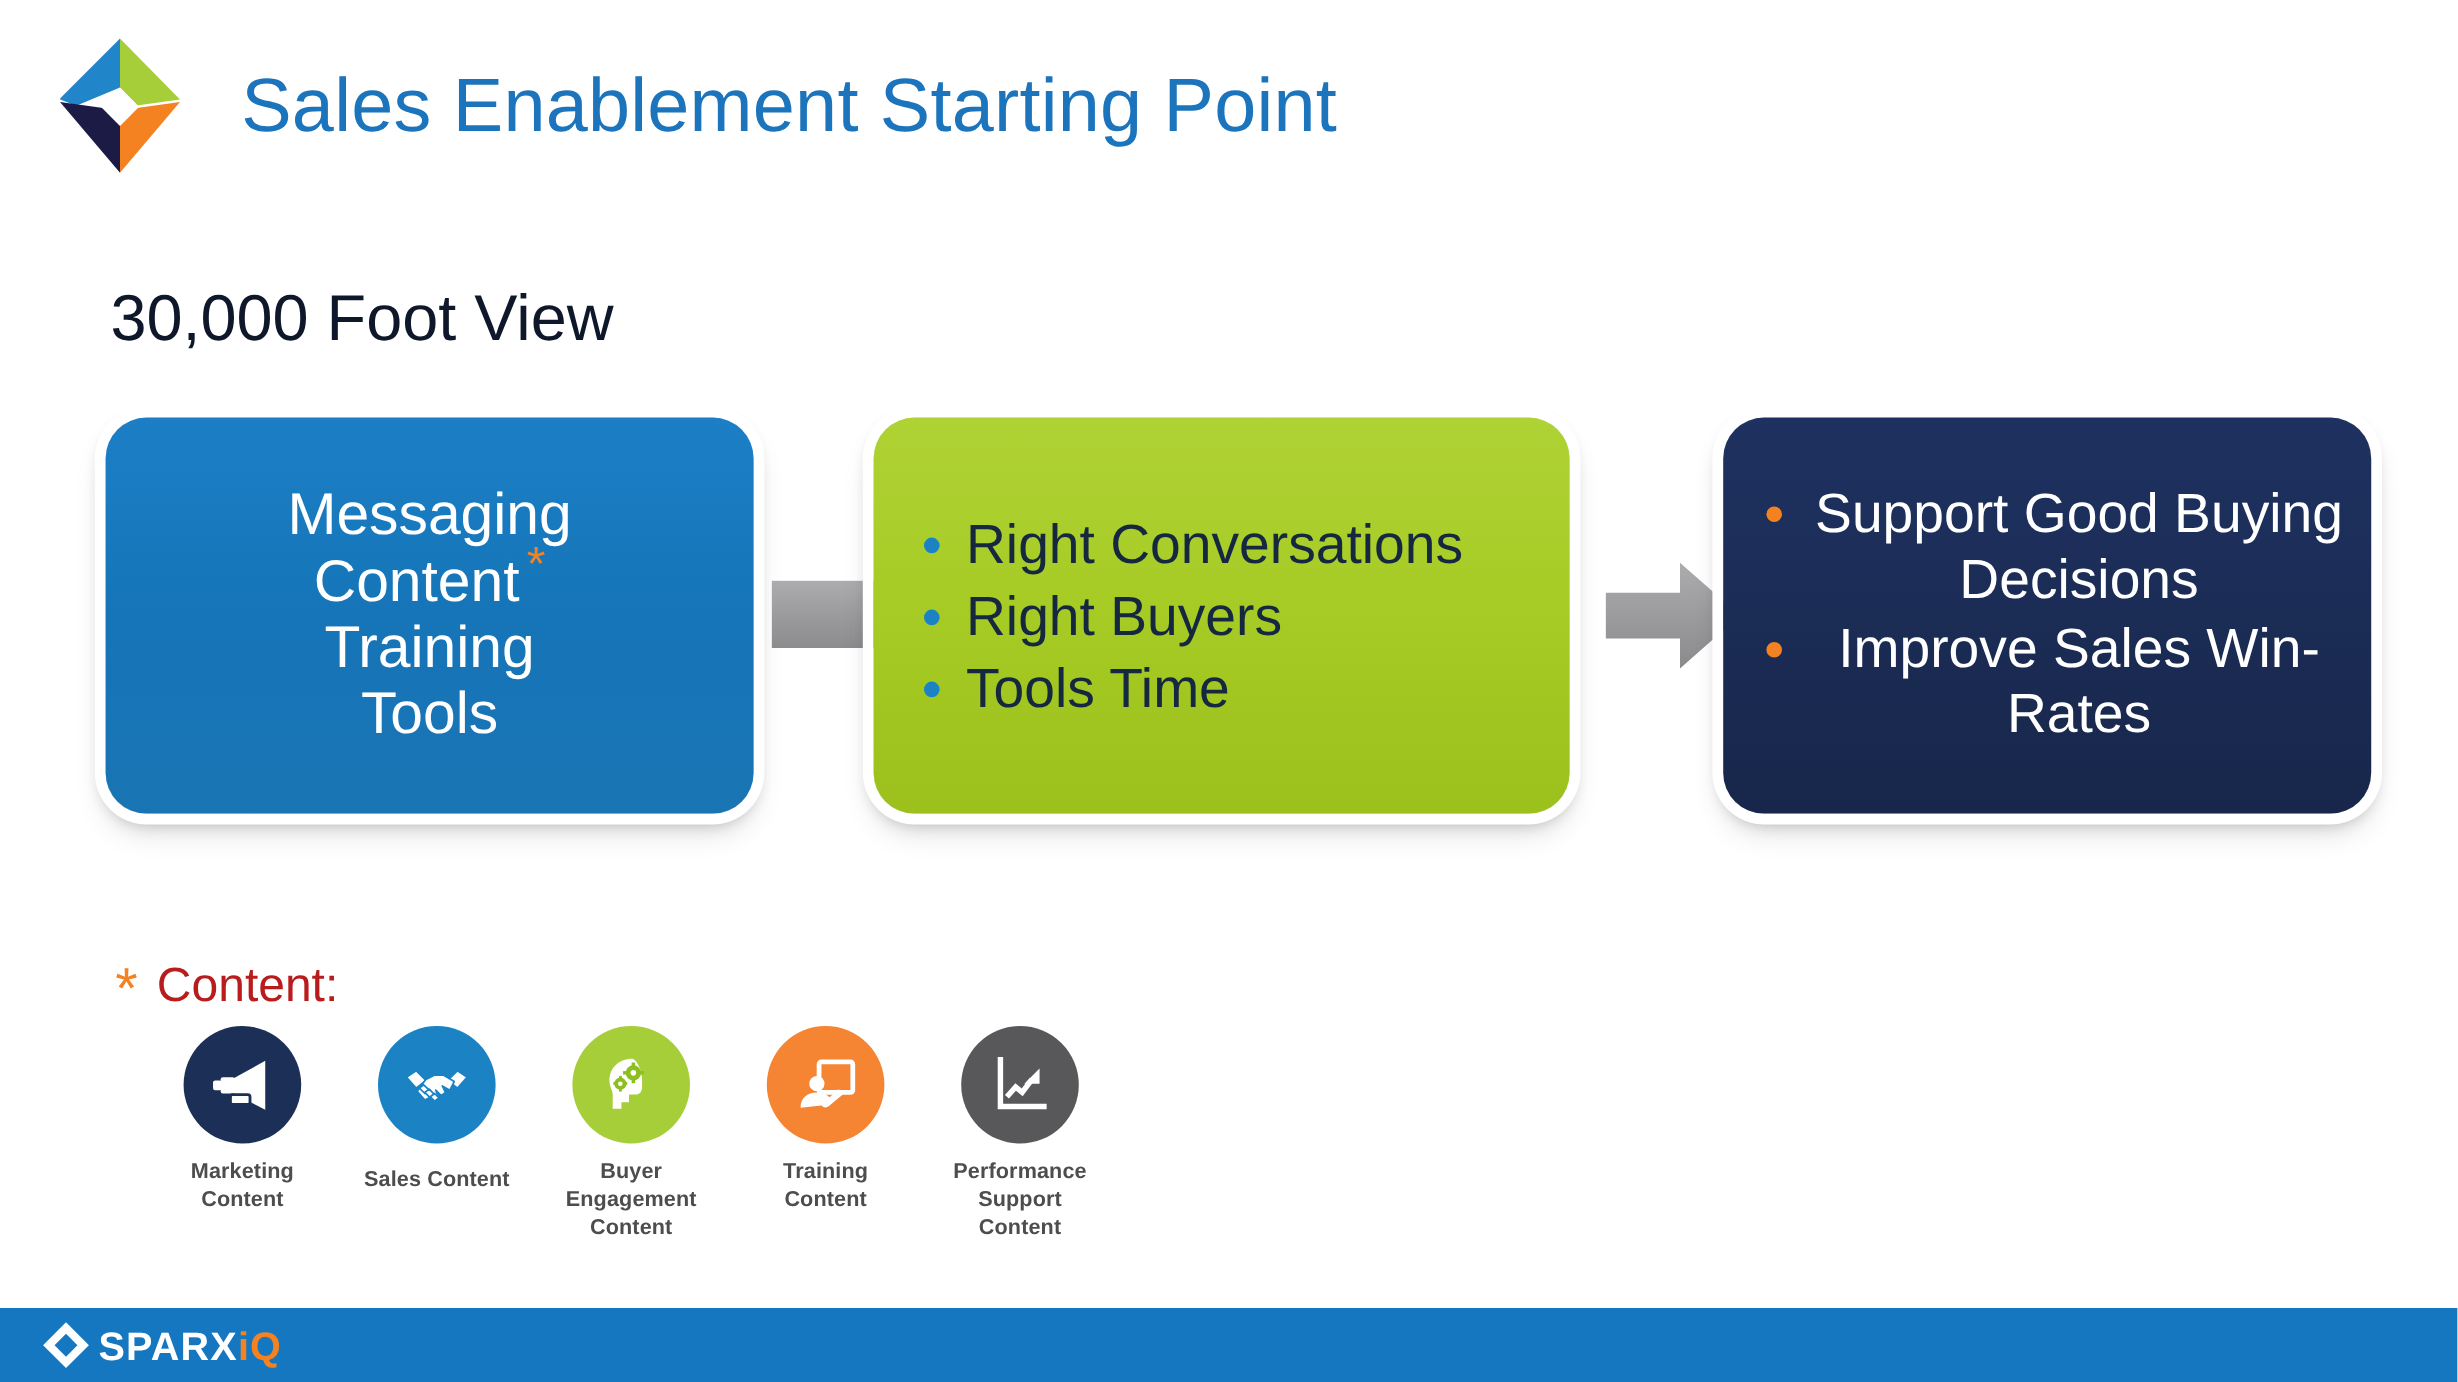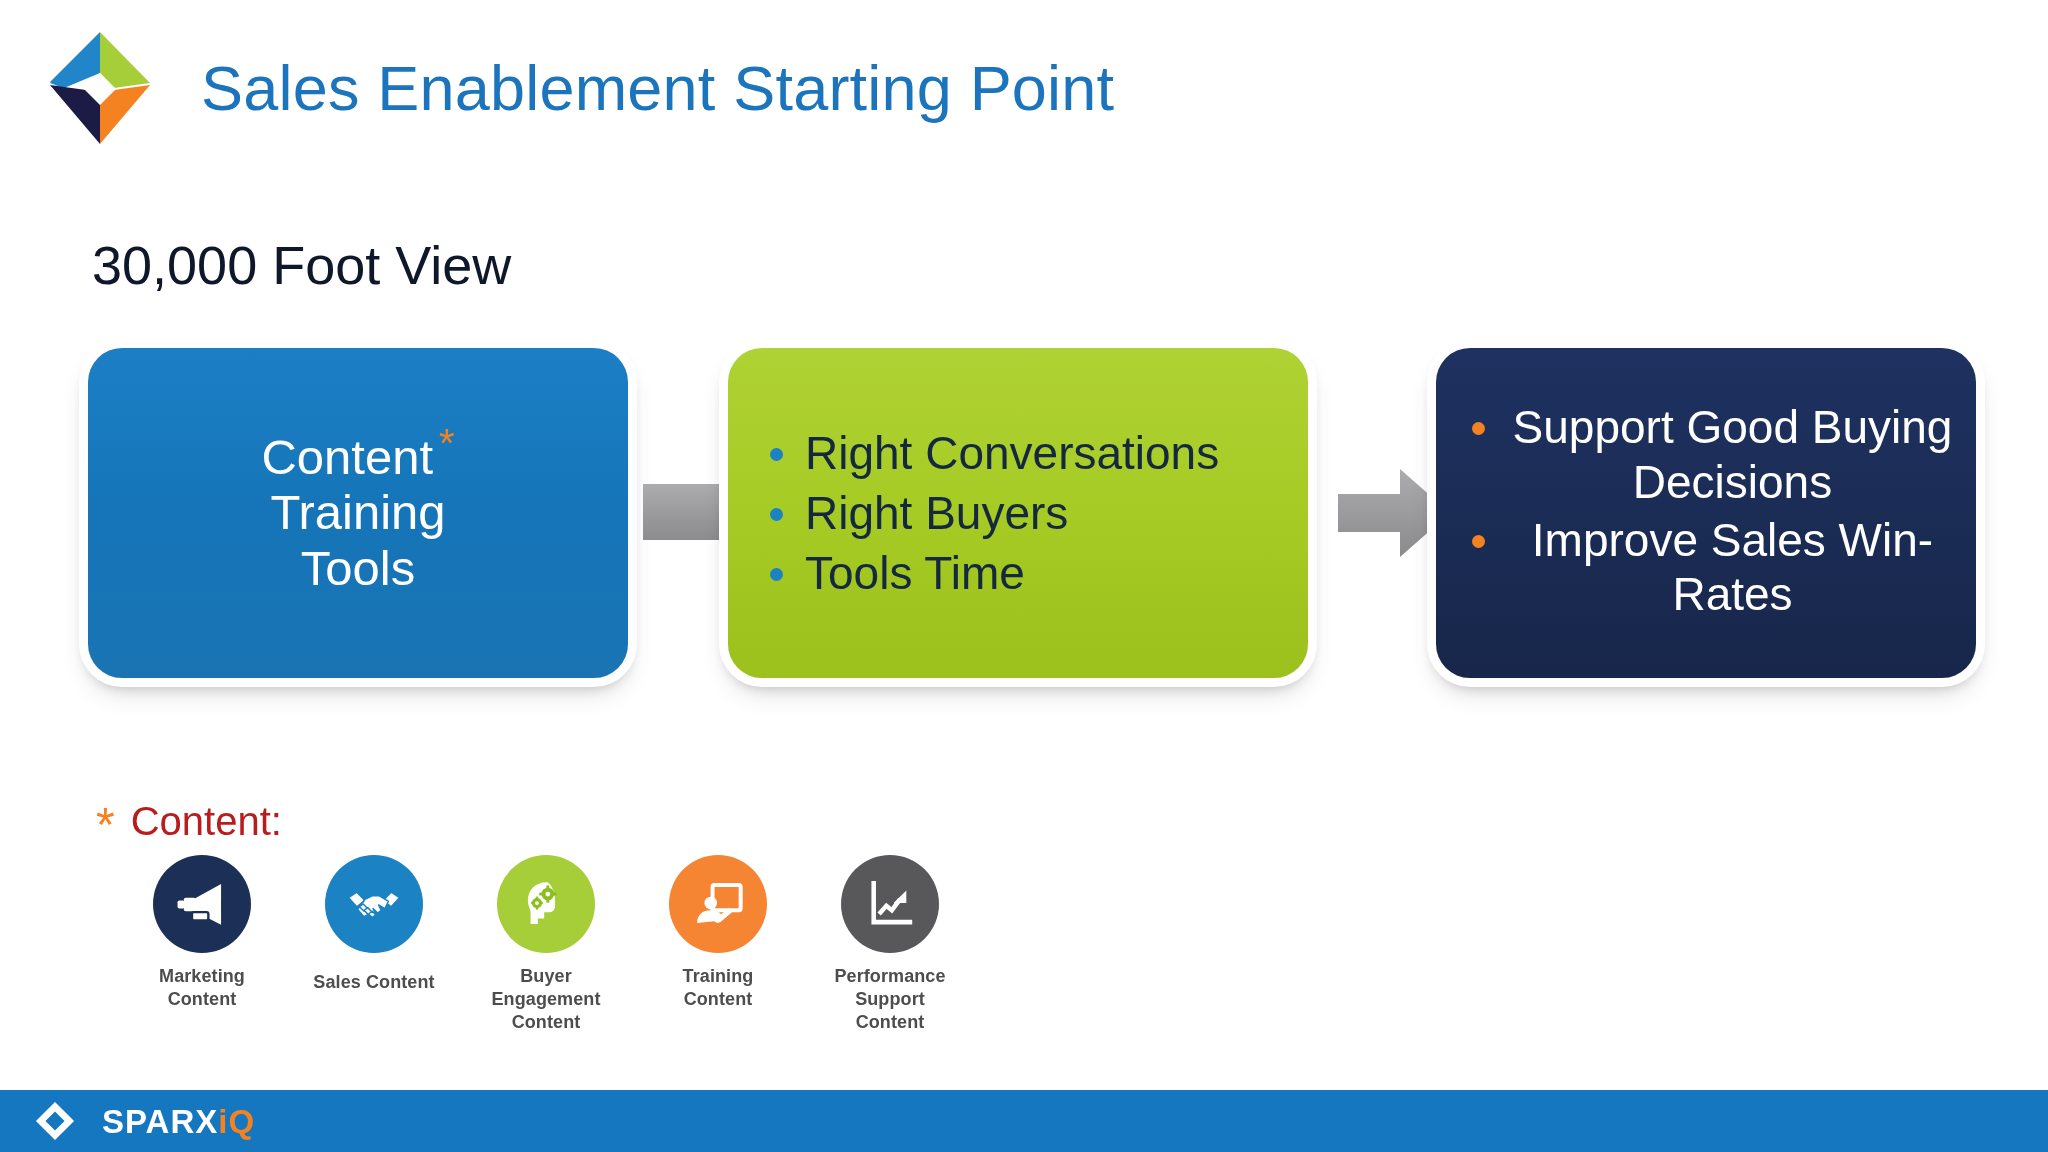--- a/index.html
+++ b/index.html
@@ -176,21 +176,21 @@
     line-height: 1;
   }
 
   
   .icon-row {
     position: absolute;
     left: 122px;
     top: 855px;
     display: flex;
     align-items: flex-start;
-    gap: 12px;
+    gap: 2px;
   }
   .icon-item {
     width: 160px;
     display: flex;
     flex-direction: column;
     align-items: center;
   }
   .icon-circle {
     width: 98px;
     height: 98px;
@@ -225,21 +225,21 @@
     bottom: 0;
     width: 2048px;
     height: 62px;
     background: #1477C0;
     display: flex;
     align-items: center;
   }
   .footer-logo {
     display: flex;
     align-items: center;
-    gap: 26px;
+    gap: 6px;
     margin-left: 34px;
     text-align: right;
   }
   .footer-mark { width: 42px; height: 42px; display: block; }
   .footer-word {
     font-size: 33px;
     font-weight: bold;
     letter-spacing: 1px;
     line-height: 1;
     white-space: nowrap;
@@ -269,20 +269,21 @@
     </svg>
     <div class="slide-title">Sales Enablement Starting Point</div>
   </div>
 
   <div class="section-heading">30,000 Foot View</div>
 
   <div class="flow">
 
     <div class="flow-box blue">
       <div class="box-center-list">
+        <div class="line">Messaging</div>
         <div class="line"><span>Content</span><span class="asterisk">*</span></div>
         <div class="line">Training</div>
         <div class="line">Tools</div>
       </div>
     </div>
 
     <svg class="connector c1" viewBox="0 0 90 66" preserveAspectRatio="none">
       <defs>
         <linearGradient id="gbar" x1="0" y1="0" x2="0" y2="1">
           <stop offset="0%" stop-color="#ACACAE"></stop>

